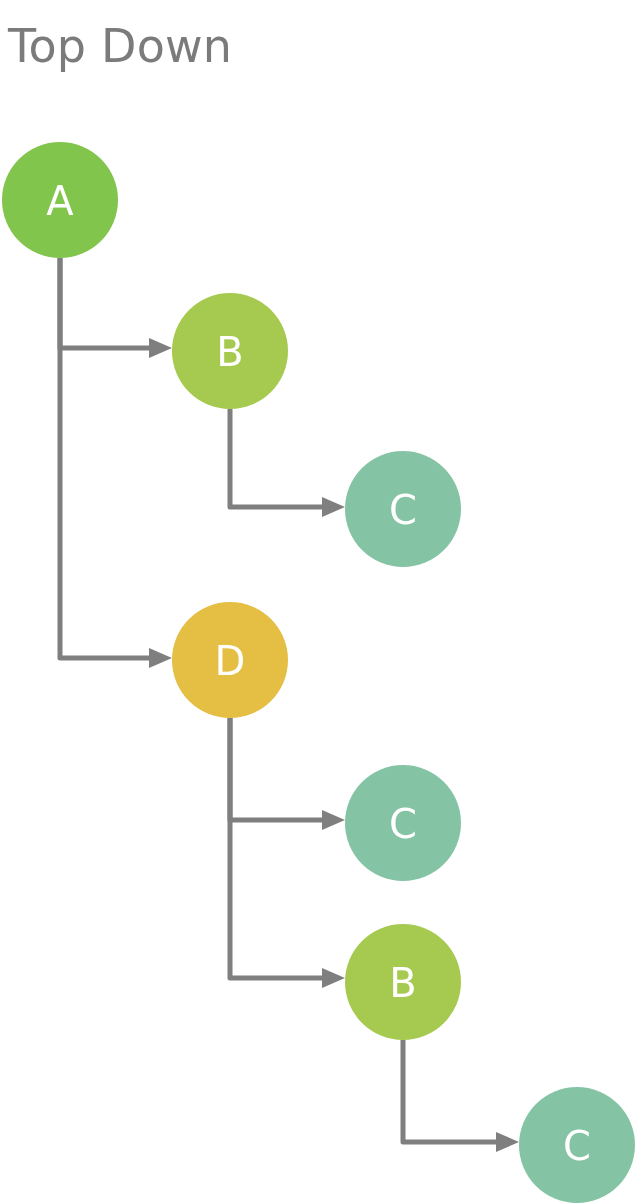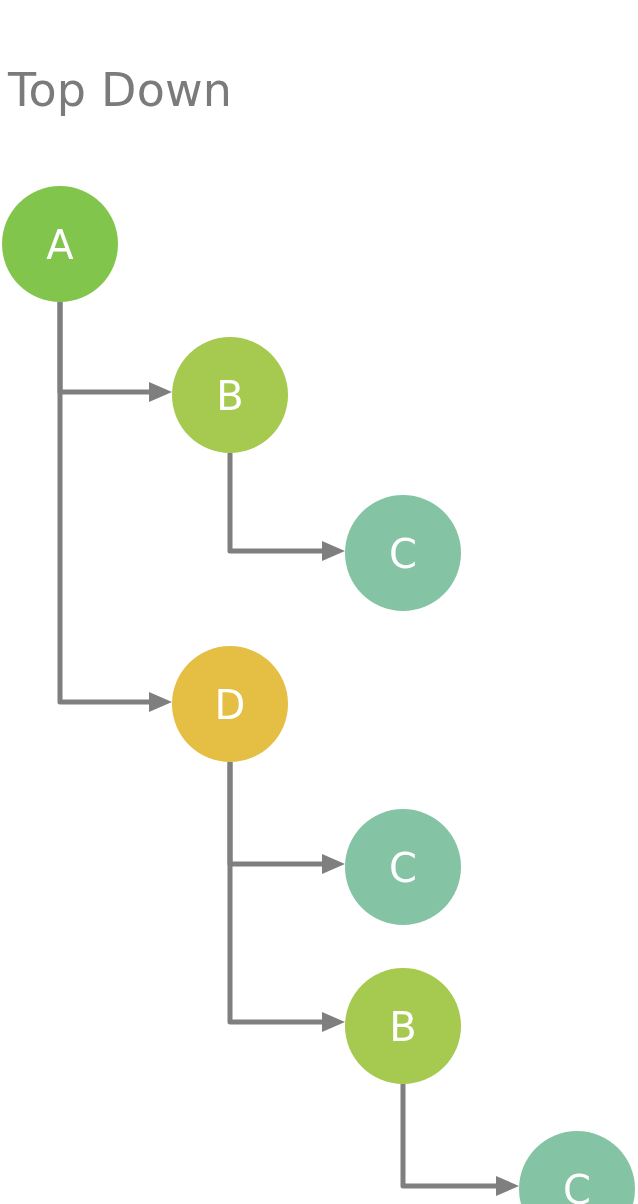--- a/index.html
+++ b/index.html
@@ -14,21 +14,20 @@
     position: relative;
     overflow: hidden;
     font-family: "DejaVu Sans", "Liberation Sans", sans-serif;
   }
   #diagram-root {
     position: absolute;
     top: 0;
     left: 0;
     width: 638px;
     height: 1062px;
-    margin-top: 44px;
   }
   svg#graph-canvas {
     position: absolute;
     top: 0;
     left: 0;
     width: 638px;
     height: 1204px;
     display: block;
   }
   .graph-title {

